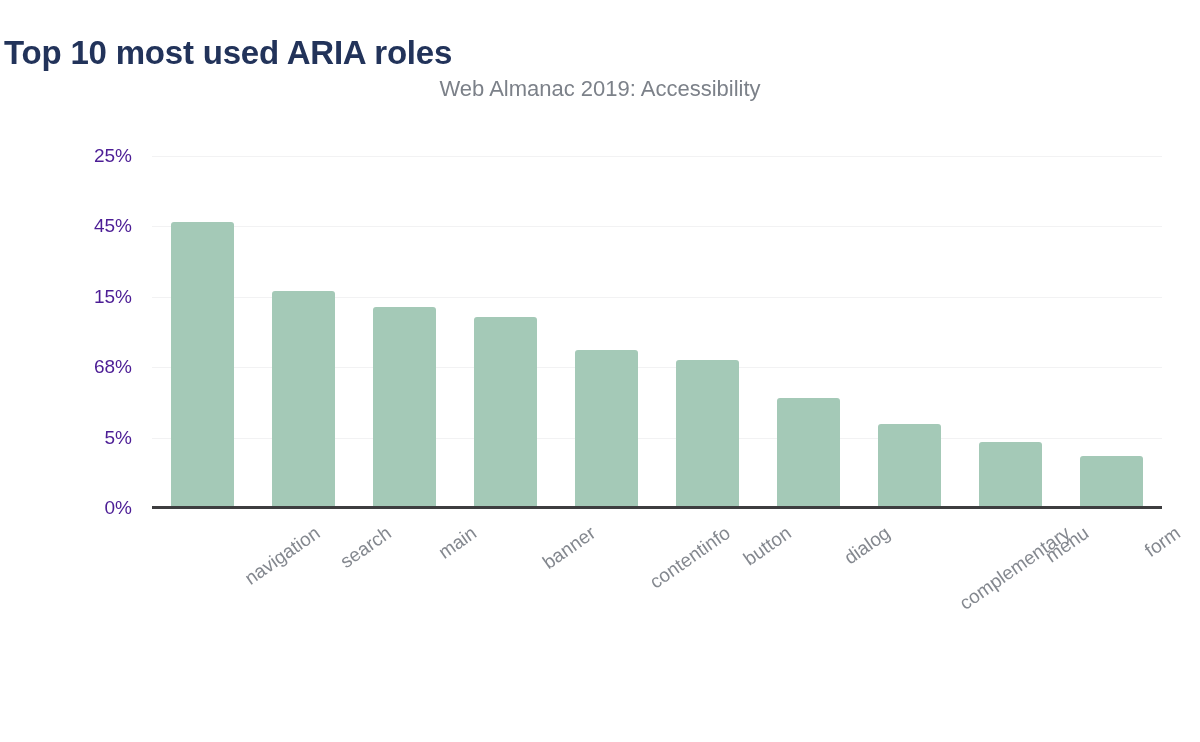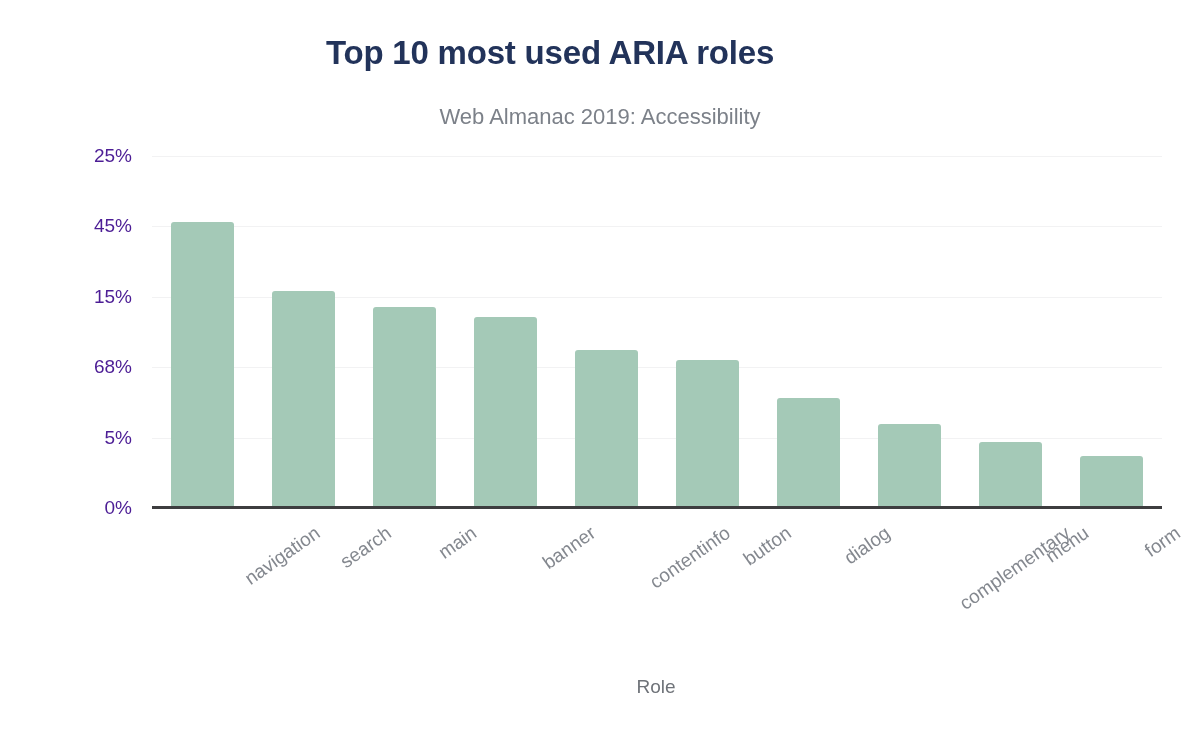--- a/index.html
+++ b/index.html
@@ -18,34 +18,33 @@
   #chart-root {
     position: absolute;
     left: 0; top: 0;
     width: 1200px;
     height: 742px;
   }
 
   
   .chart-title {
     position: absolute;
-    left: 16px;
+    left: 4px;
     top: 34px;
     width: 1068px;
-    text-align: center;
     font-size: 33px;
     font-weight: bold;
     color: #22335a;
     letter-spacing: -0.2px;
     white-space: nowrap;
   }
   .chart-subtitle {
     position: absolute;
     left: 0;
-    top: 104px;
+    top: 76px;
     width: 1200px;
     text-align: center;
     font-size: 22px;
     font-weight: normal;
     color: #7c8189;
     white-space: nowrap;
   }
   .xlabel {
     position: absolute;
     left: 150px;
@@ -119,21 +118,20 @@
 </style>
 </head>
 <body>
 
 <div id="chart-root">
 
   <div class="chart-title">Top 10 most used ARIA roles</div>
 
   <div class="chart-subtitle">Web Almanac 2019: Accessibility</div>
 
-  <div class="xlabel">Role</div>
 
   <div class="plot" id="plot-area">
       <div class="gridline" style="top: 281.6px;"></div>
       <div class="gridline" style="top: 211.2px;"></div>
       <div class="gridline" style="top: 140.8px;"></div>
       <div class="gridline" style="top: 70.4px;"></div>
       <div class="gridline" style="top: 0px;"></div>
       <div class="bar" title="navigation: 20.3%" style="left: 19px; width: 63px; height: 285.824px; background: rgb(164, 201, 183);"></div>
       <div class="bar" title="search: 15.4%" style="left: 120px; width: 63px; height: 216.832px; background: rgb(164, 201, 183);"></div>
       <div class="bar" title="main: 14.3%" style="left: 221px; width: 63px; height: 201.344px; background: rgb(164, 201, 183);"></div>

